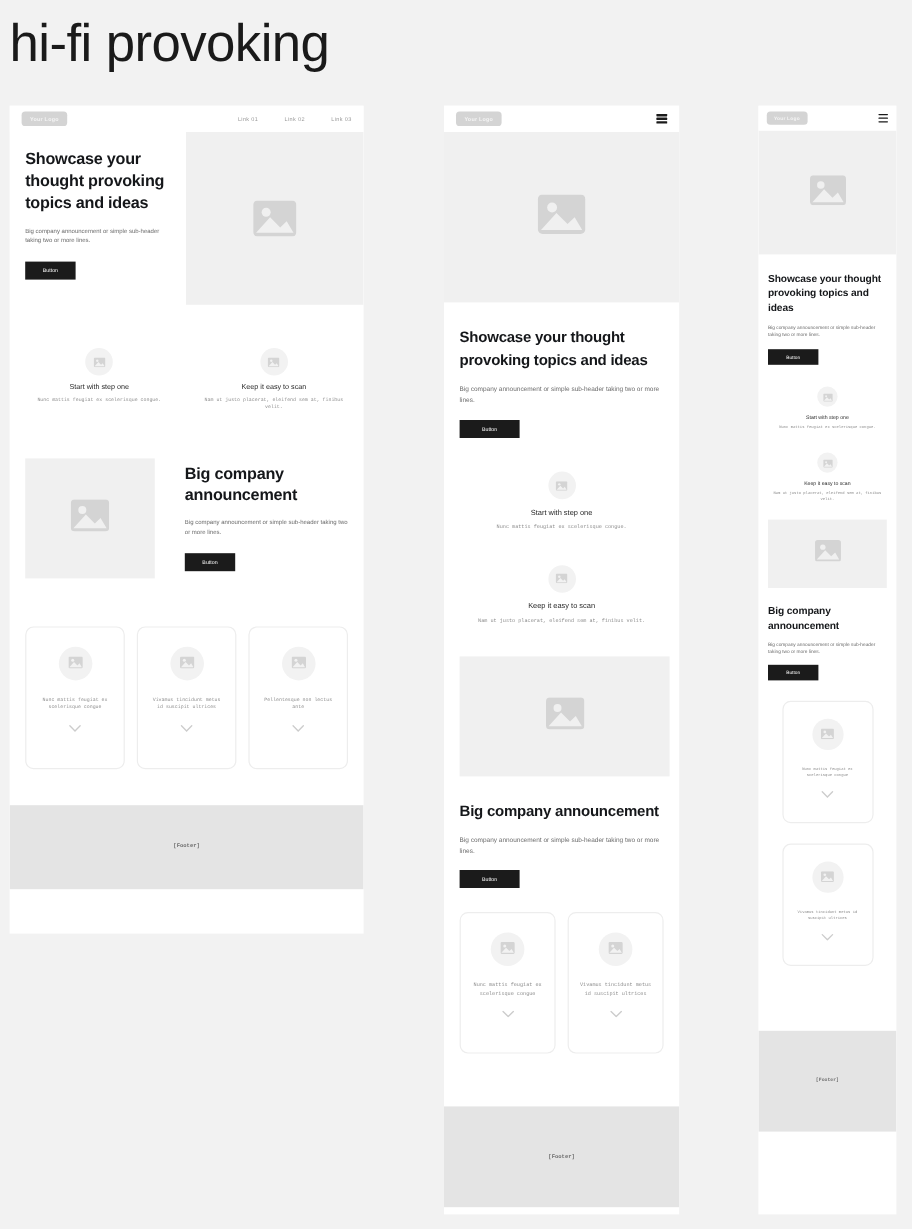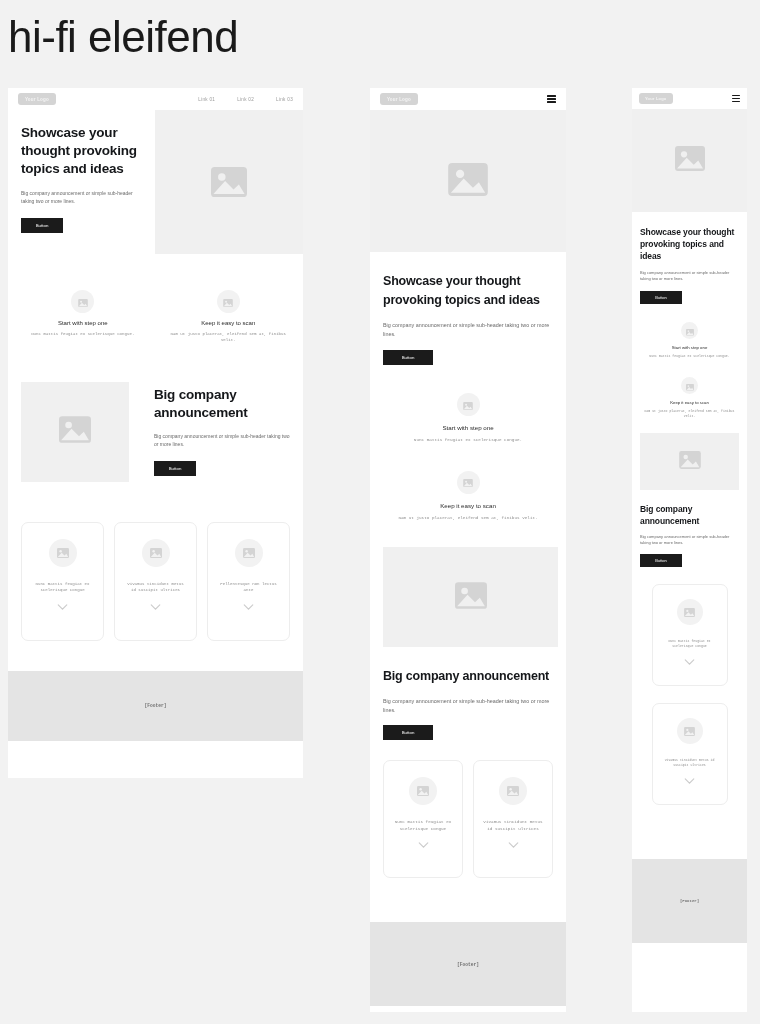--- a/index.html
+++ b/index.html
@@ -146,21 +146,21 @@
   .footer-m { height: 84px; } .footer-m .footer-label { font-size: 4px; }
 
   .px { padding-left: 13px; padding-right: 13px; }
   .px-t { padding-left: 13px; padding-right: 13px; }
   .px-m { padding-left: 8px; padding-right: 8px; }
   .flexrow { display: flex; }
 </style>
 </head>
 <body>
 
-<div class="page-title">hi-fi eleifend</div>
+<div class="page-title">hi-fi provoking</div>
 
 <div class="frame frame-desktop">
 
   <div class="navbar nav-d">
     <div class="logo-pill logo-d">Your Logo</div>
     <div class="nav-links">
       <span class="nav-link">Link 01</span>
       <span class="nav-link">Link 02</span>
       <span class="nav-link">Link 03</span>
     </div>

